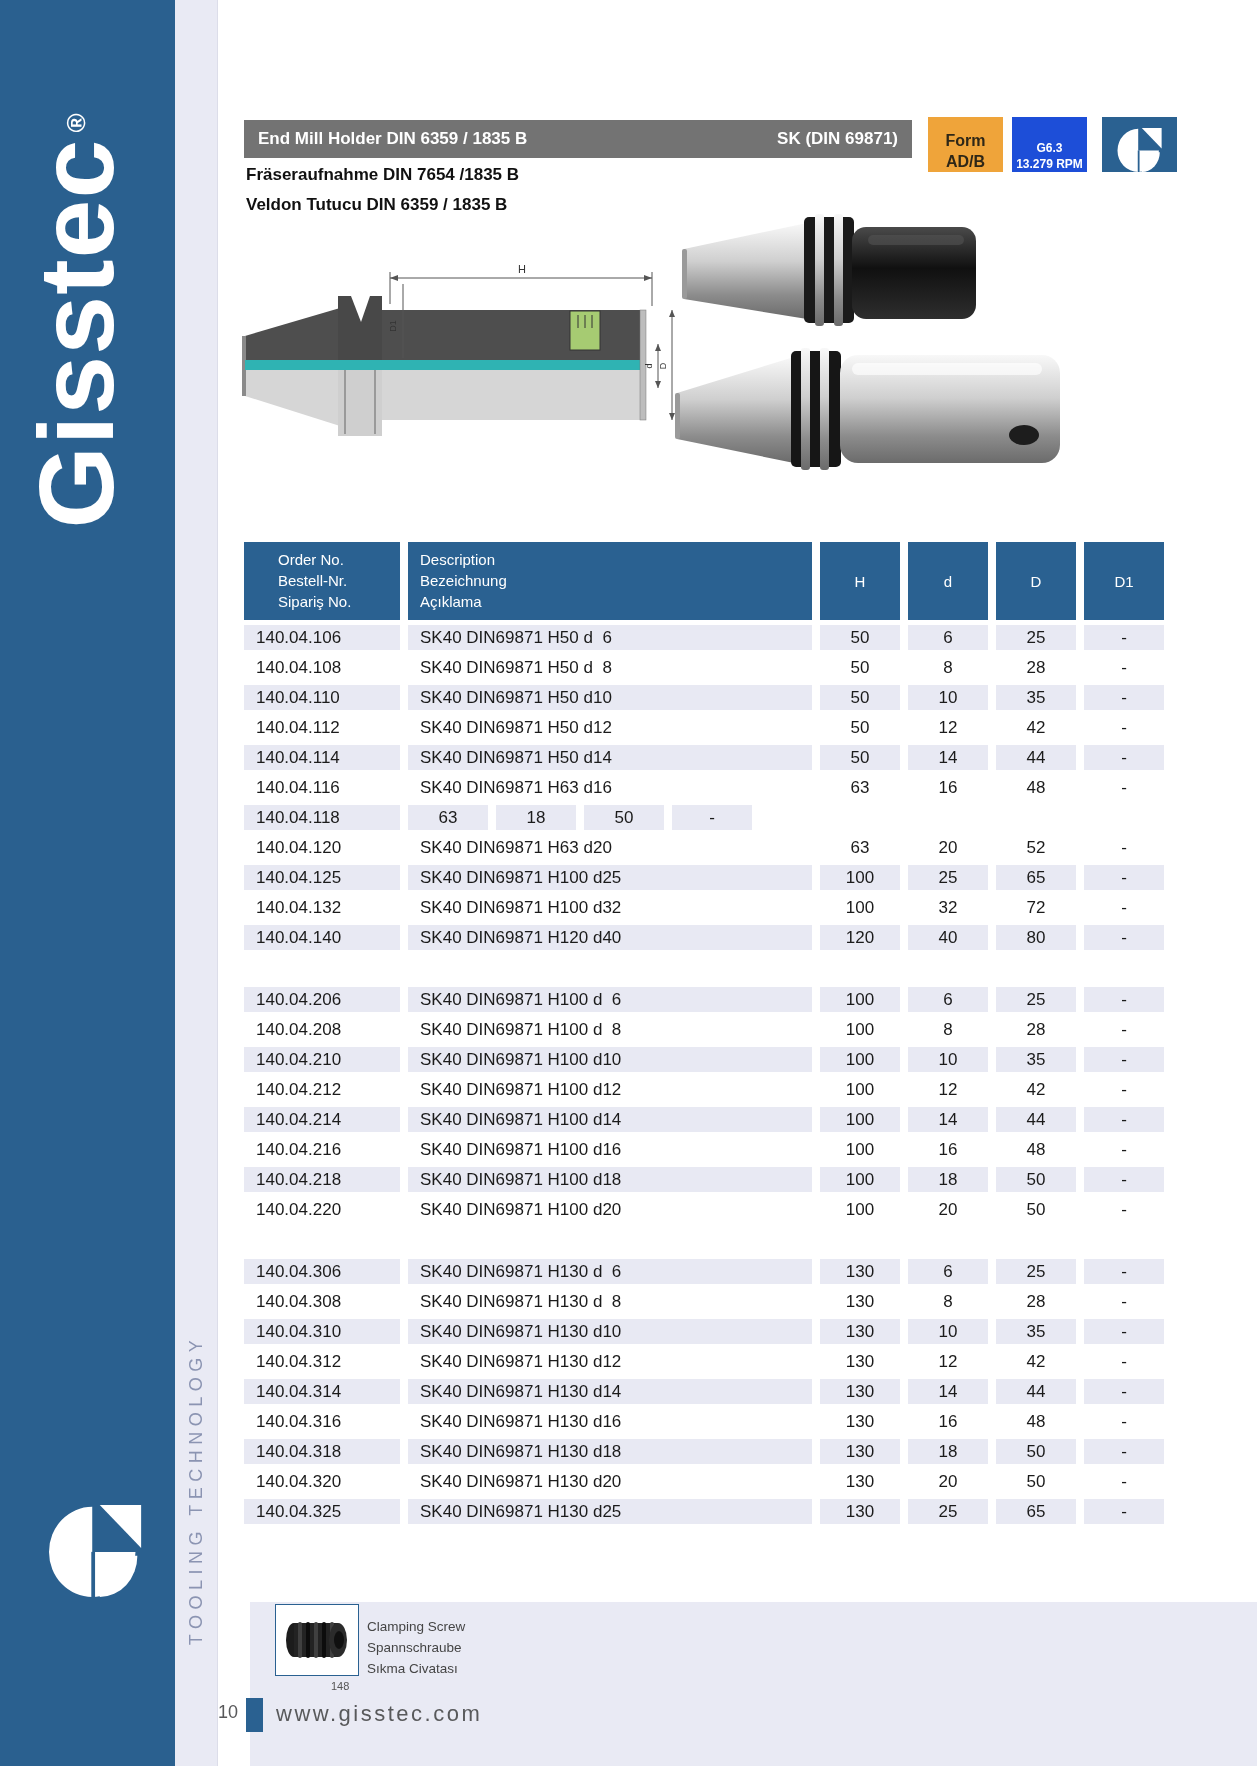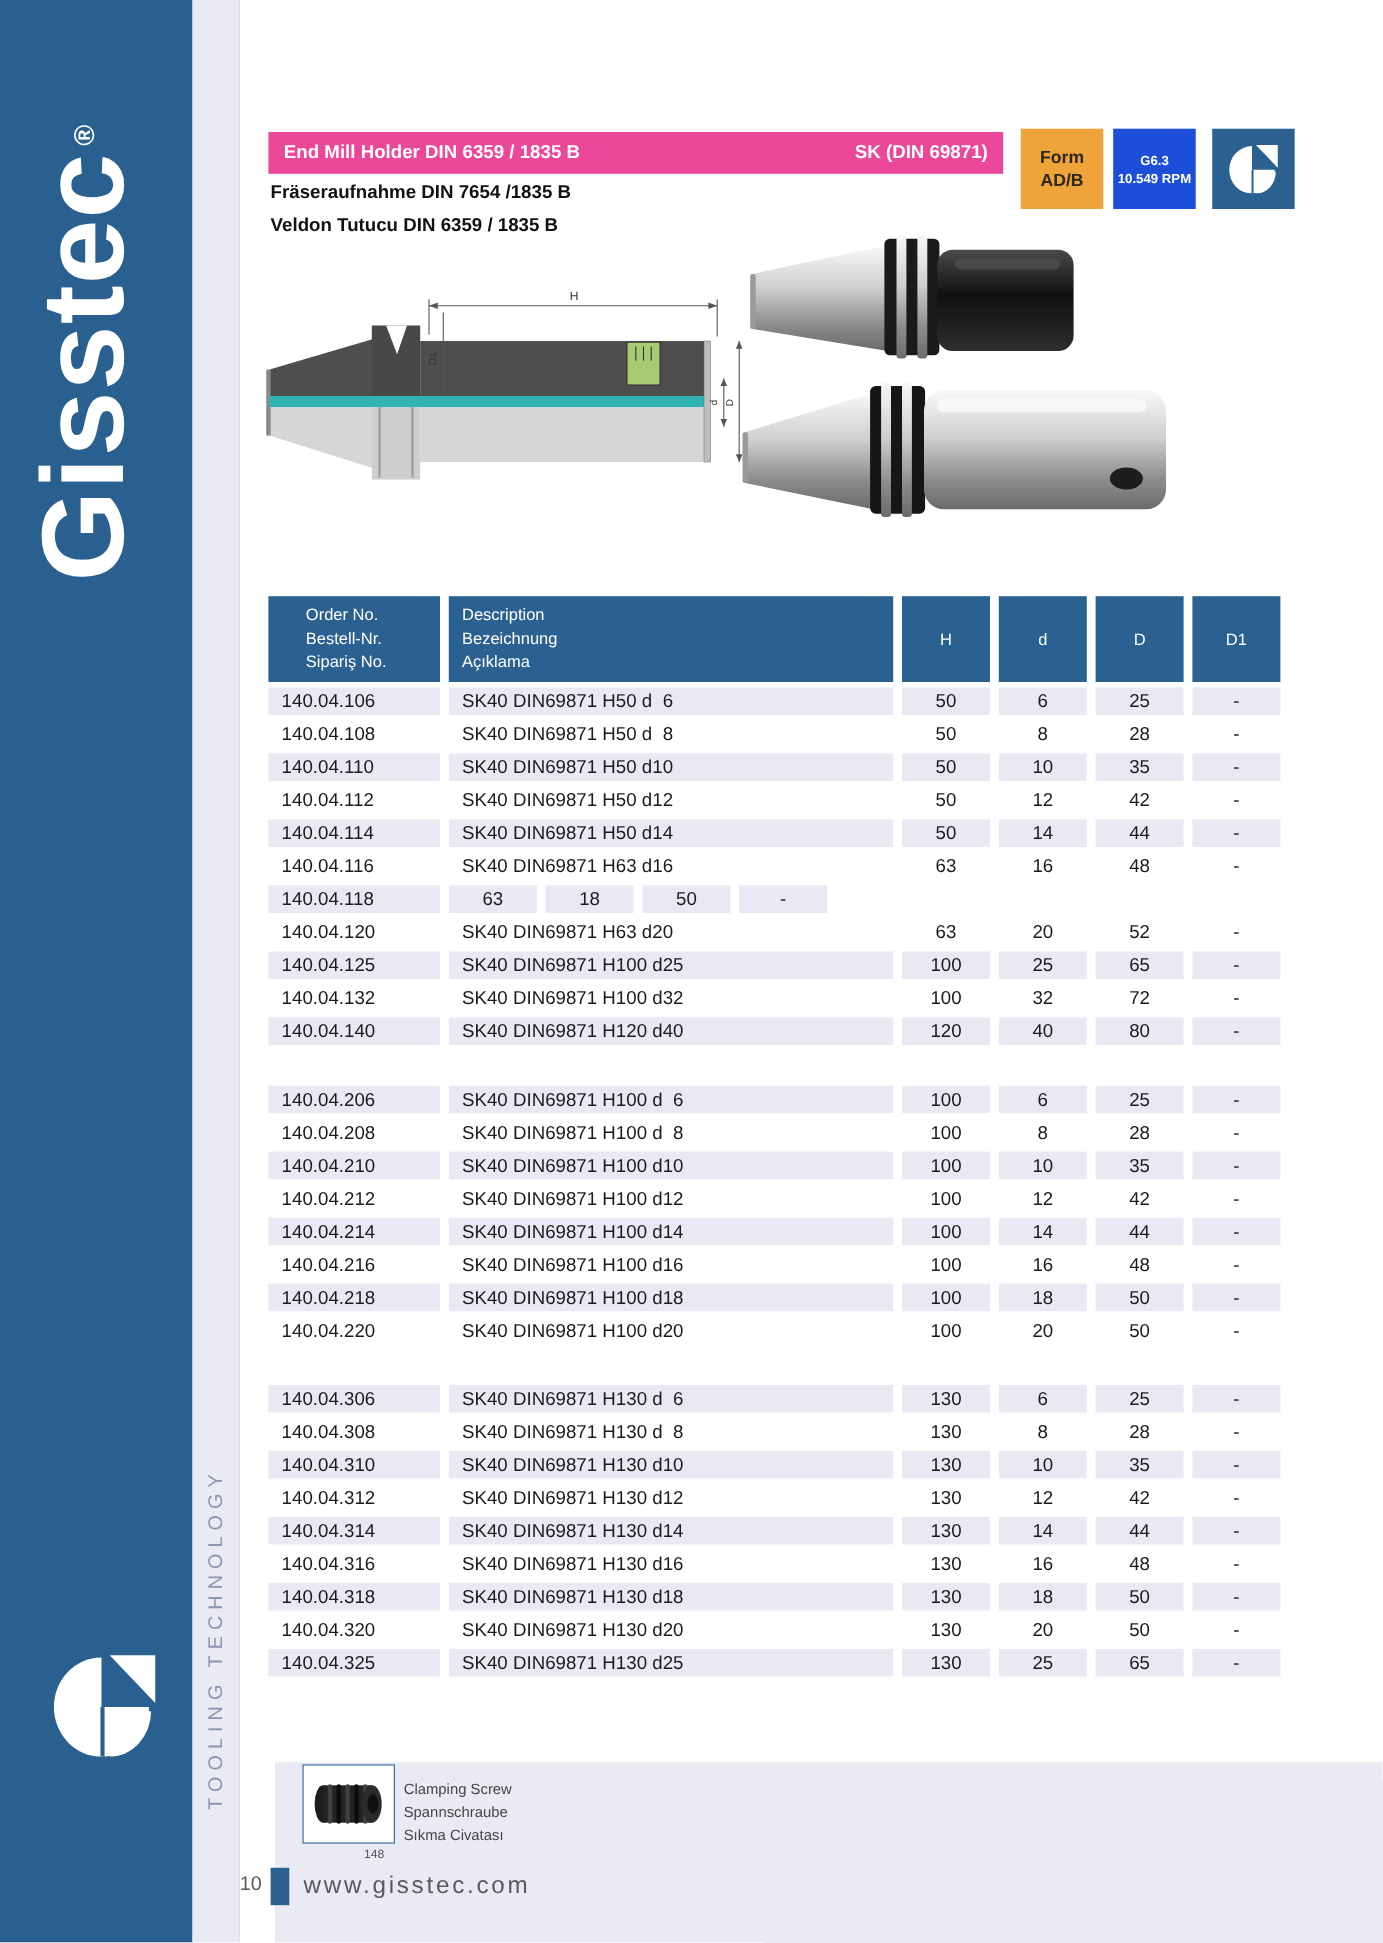--- a/index.html
+++ b/index.html
@@ -19,29 +19,29 @@
   .brand-rot sup{font-size:26px;vertical-align:super;margin-left:6px;}
   .tagline-rot{
     position:absolute;left:175px;top:1666px;width:352px;height:43px;
     transform:rotate(-90deg);transform-origin:0 0;
     display:flex;align-items:center;justify-content:center;
     color:#8b94b2;font-size:18px;font-weight:300;letter-spacing:5.5px;white-space:nowrap;
   }
   .emblem{position:absolute;left:48px;top:1503px;width:96px;height:94px;}
   
   .title-bar{
-    position:absolute;left:244px;top:120px;width:668px;height:38px;background:#ec4899;
+    position:absolute;left:244px;top:120px;width:668px;height:38px;background:#737373;
     display:flex;align-items:center;color:#fff;font-weight:bold;font-size:17px;
   }
   .title-bar .t-left{padding-left:14px;}
   .title-bar .t-right{position:absolute;right:14px;}
   .subtitle{position:absolute;left:246px;font-weight:bold;font-size:17px;color:#111;}
   .sub-de{top:165px;}
   .sub-tr{top:195px;}
-  .badge{position:absolute;top:117px;width:75px;height:73px;display:flex;flex-direction:column;align-items:center;justify-content:center;box-sizing:border-box;}
+  .badge{position:absolute;top:117px;width:75px;height:55px;display:flex;flex-direction:column;align-items:center;justify-content:flex-end;box-sizing:border-box;}
   .badge-form{left:928px;background:#efa43a;color:#2e2717;font-weight:bold;font-size:16px;line-height:21px;}
   .badge-balance{left:1012px;background:#1d4ed8;color:#fff;font-weight:bold;font-size:12px;line-height:16px;}
   .badge-logo{left:1102px;background:#2a6191;}
   
   .tech-drawing{position:absolute;left:240px;top:248px;}
   .photos{position:absolute;left:672px;top:205px;}
   
   .prod-table{position:absolute;left:244px;top:542px;width:920px;}
   .t-head{display:flex;height:78px;}
   .th{background:#2a6191;color:#fff;font-size:15px;line-height:21px;box-sizing:border-box;}
@@ -95,21 +95,21 @@
 </div>
 <div class="subtitle sub-de">Fräseraufnahme DIN 7654 /1835 B</div>
 <div class="subtitle sub-tr">Veldon Tutucu DIN 6359 / 1835 B</div>
 
 <div class="badge badge-form">
   <span>Form</span>
   <span>AD/B</span>
 </div>
 <div class="badge badge-balance">
   <span>G6.3</span>
-  <span>10.549 RPM</span>
+  <span>13.279 RPM</span>
 </div>
 <div class="badge badge-logo">
   <svg width="46" height="45" viewBox="0 0 100 100">
     <path d="M46,4 A46,48 0 1 0 92,52 L46,52 Z" fill="#ffffff"></path>
     <rect x="45" y="52" width="4" height="48" fill="#2a6191"></rect>
     <path d="M54,2 L98,2 L98,48 Z" fill="#ffffff"></path>
     <path d="M54,56 L94,56 A40,44 0 0 1 54,100 Z" fill="#ffffff"></path>
   </svg>
 </div>
 

